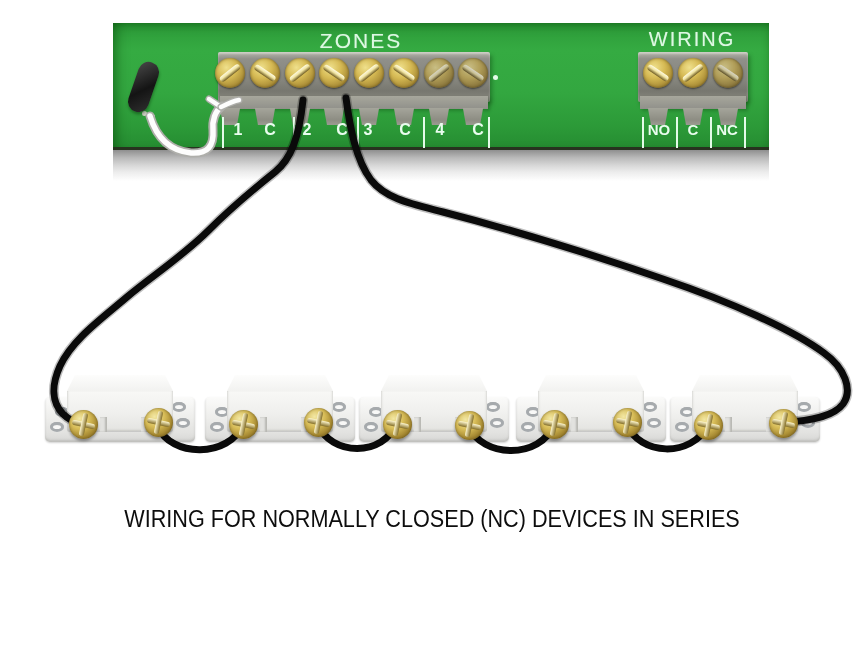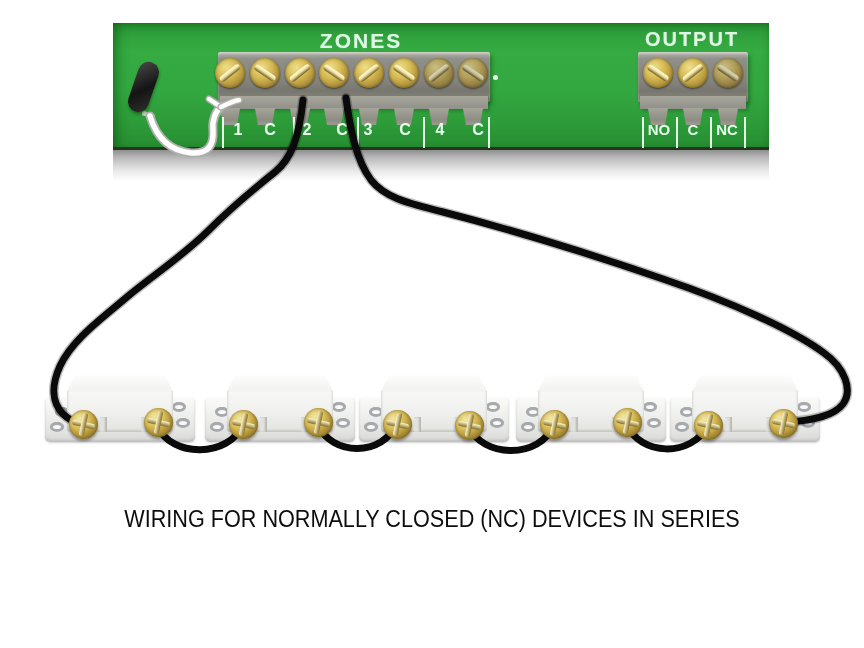--- a/index.html
+++ b/index.html
@@ -18,21 +18,21 @@
   }
   .pcb-dark-line{position:absolute;left:0;top:124px;width:656px;height:3px;background:#27331f;}
   .chassis{
     position:absolute;left:0;top:127px;width:656px;height:22px;
     background:linear-gradient(180deg,#8f8f8f 0%,#b9b9b9 35%,#d7d7d7 70%,#ececec 100%);
   }
   .chassis-fade{position:absolute;left:0;top:149px;width:656px;height:9px;
     background:linear-gradient(180deg,#ececec,#ffffff);}
 
   .silk-title{
-    position:absolute;transform:translateX(-50%);color:#ddf8e3;font-weight:bold;
+    position:absolute;transform:translateX(-50%);color:#ddf8e3;font-weight:normal;
     font-size:21px;letter-spacing:2px;white-space:nowrap;text-shadow:0 0 1px rgba(255,255,255,.4);
   }
   .tblock{
     position:absolute;top:29px;height:50px;border-radius:2px;
     background:linear-gradient(180deg,#b5b5aa 0%,#90908a 14%,#84847c 58%,#77776f 78%,#8a8a80 100%);
     box-shadow:2px 3px 4px rgba(0,40,0,.35), inset 0 2px 2px rgba(255,255,255,.35);
   }
   .tlip{
     position:absolute;top:73px;height:13px;
     background:linear-gradient(180deg,#a7a79c,#90908a);
@@ -123,21 +123,21 @@
 
 <div id="stage">
 
   <div class="board">
     <div class="pcb"></div>
     <div class="pcb-dark-line"></div>
     <div class="chassis"></div>
     <div class="chassis-fade"></div>
 
     <div class="silk-title" style="left:248px;top:6px;">ZONES</div>
-    <div class="silk-title" style="left:579px;top:5px;font-size:20px;">OUTPUT</div>
+    <div class="silk-title" style="left:579px;top:5px;font-size:20px;">WIRING</div>
 
     <div class="tblock" style="left:105px;width:272px;"></div>
     <div class="tlip" style="left:107px;width:268px;"></div>
     <div>
       <div class="tooth" style="left:106px;"></div>
         <div class="tooth" style="left:141px;"></div>
       <div class="tooth" style="left:176px;"></div>
         <div class="tooth" style="left:210px;"></div>
       <div class="tooth" style="left:245px;"></div>
         <div class="tooth" style="left:280px;"></div>

